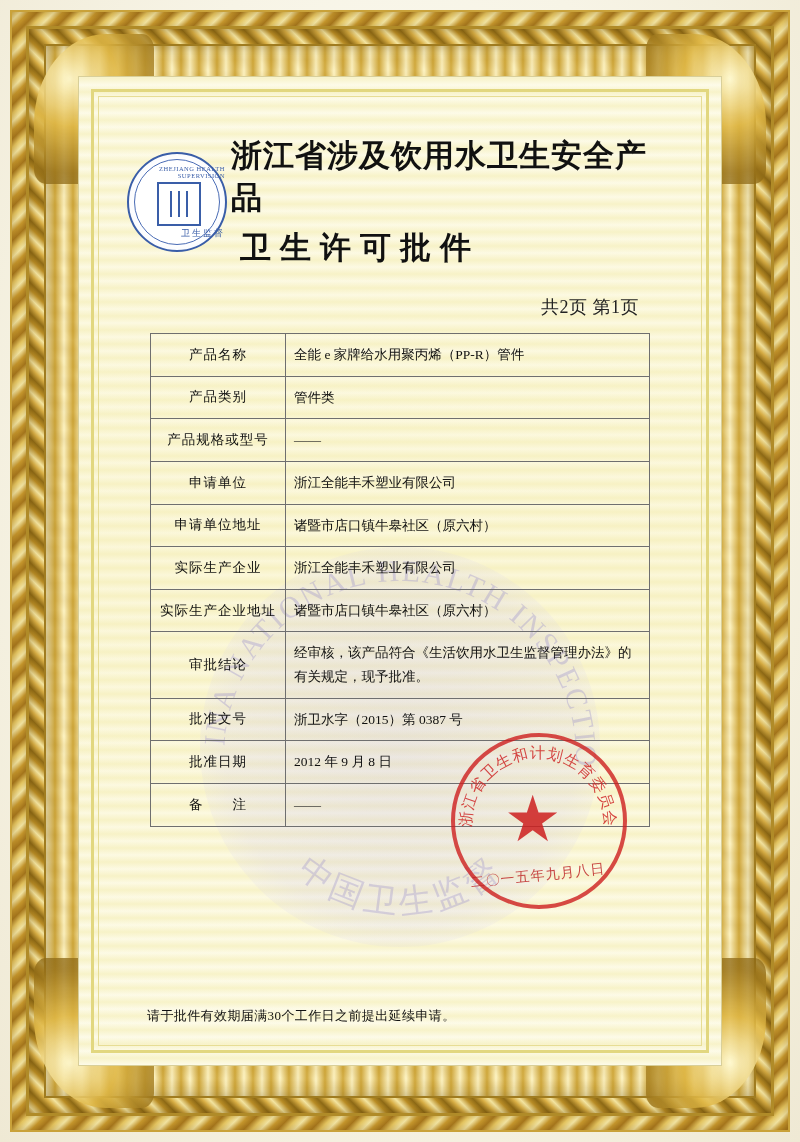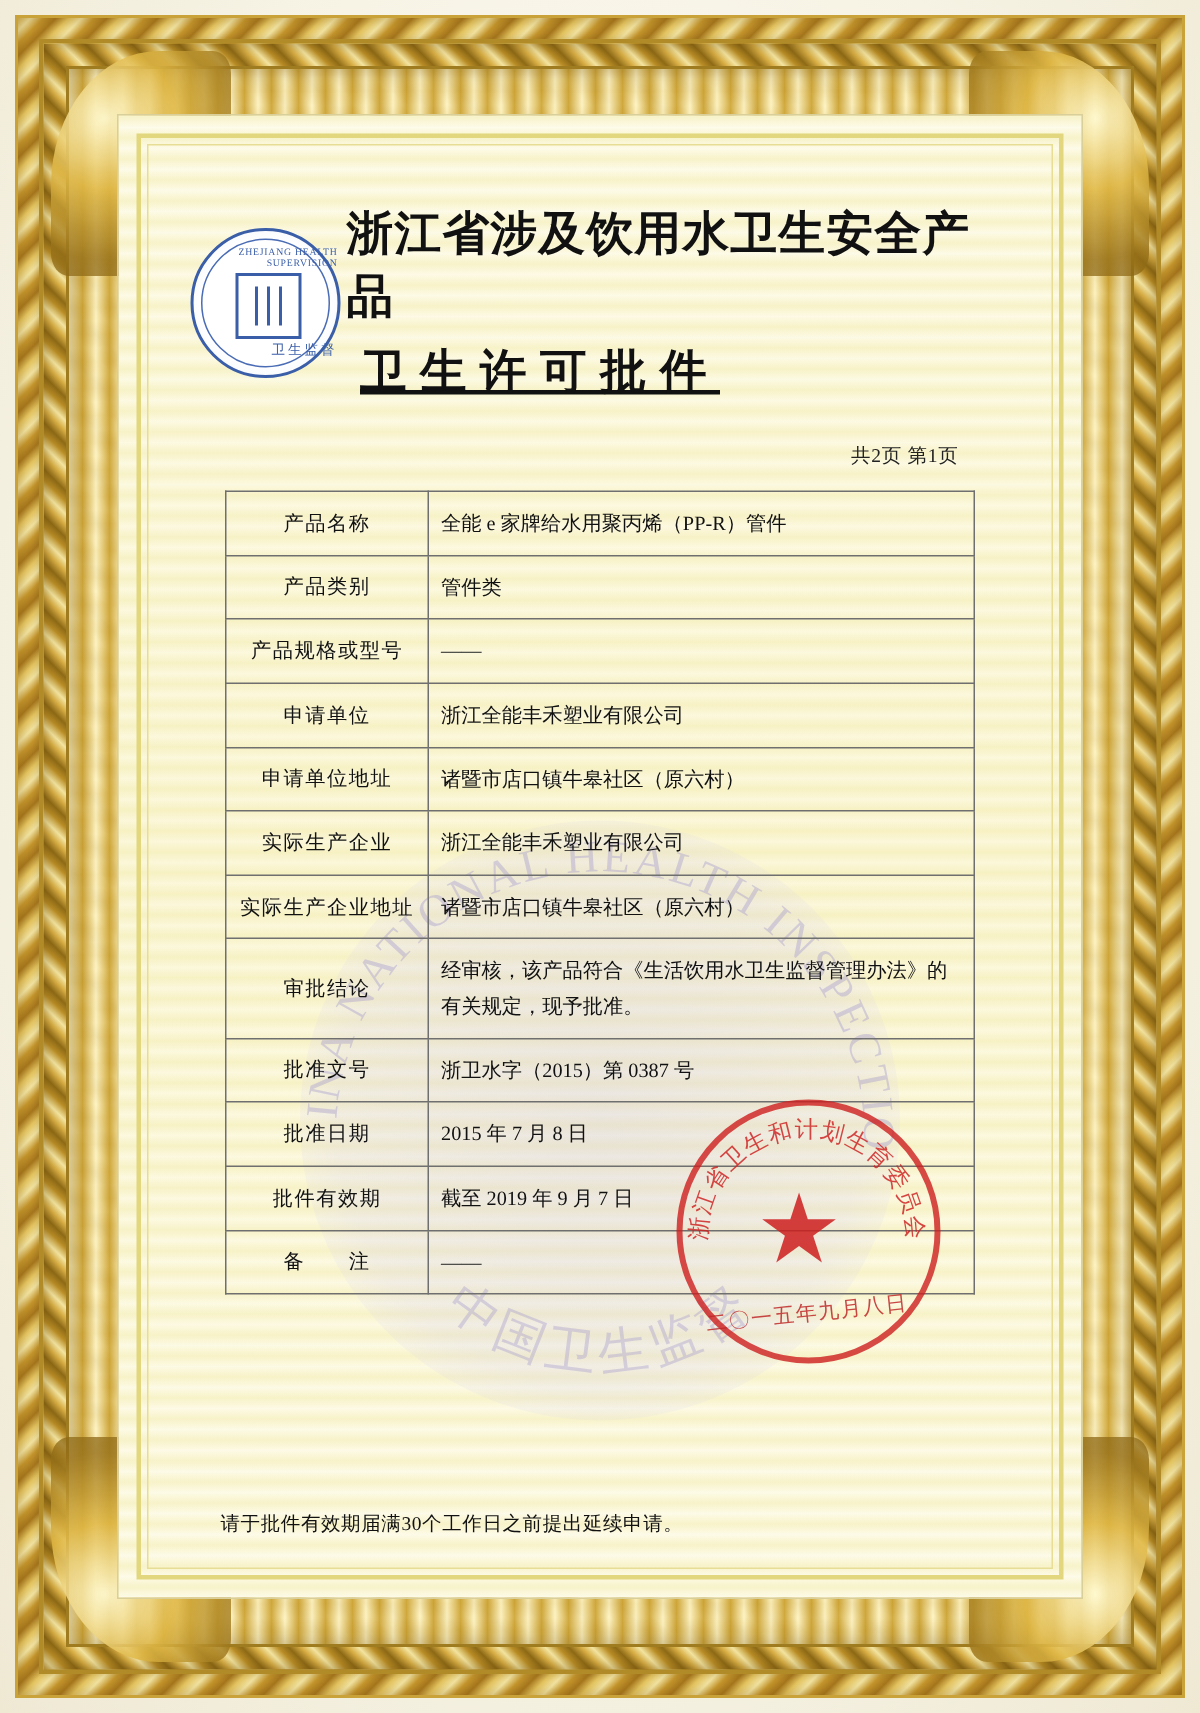--- a/index.html
+++ b/index.html
@@ -175,26 +175,25 @@
     font-family: "DejaVu Serif", "Liberation Serif", serif;
   }
   .title-2 {
     font-size: 31px;
     font-weight: bold;
     color: #111;
     letter-spacing: 9px;
     margin-top: 8px;
     font-family: "DejaVu Serif", "Liberation Serif", serif;
     padding-left: 9px;
-    text-decoration: underline;
   }
 
   .pageinfo {
     text-align: right;
-    font-size: 13px;
+    font-size: 18px;
     color: #222;
     margin-top: 26px;
     padding-right: 48px;
     letter-spacing: .5px;
   }
 
   table.cert {
     width: 500px;
     margin: 14px auto 0 auto;
     border-collapse: collapse;
@@ -351,25 +350,21 @@
           <tr>
             <td class="label">审批结论</td>
             <td class="value">经审核，该产品符合《生活饮用水卫生监督管理办法》的有关规定，现予批准。</td>
           </tr>
           <tr>
             <td class="label">批准文号</td>
             <td class="value">浙卫水字（2015）第 0387 号</td>
           </tr>
           <tr>
             <td class="label">批准日期</td>
-            <td class="value">2015 年 7 月 8 日</td>
-          </tr>
-          <tr>
-            <td class="label">批件有效期</td>
-            <td class="value">截至 2019 年 9 月 7 日</td>
+            <td class="value">2012 年 9 月 8 日</td>
           </tr>
           <tr>
             <td class="label">备　　注</td>
             <td class="value dash">——</td>
           </tr>
         </tbody>
       </table>
 
       <div class="footnote">请于批件有效期届满30个工作日之前提出延续申请。</div>
     </div>

